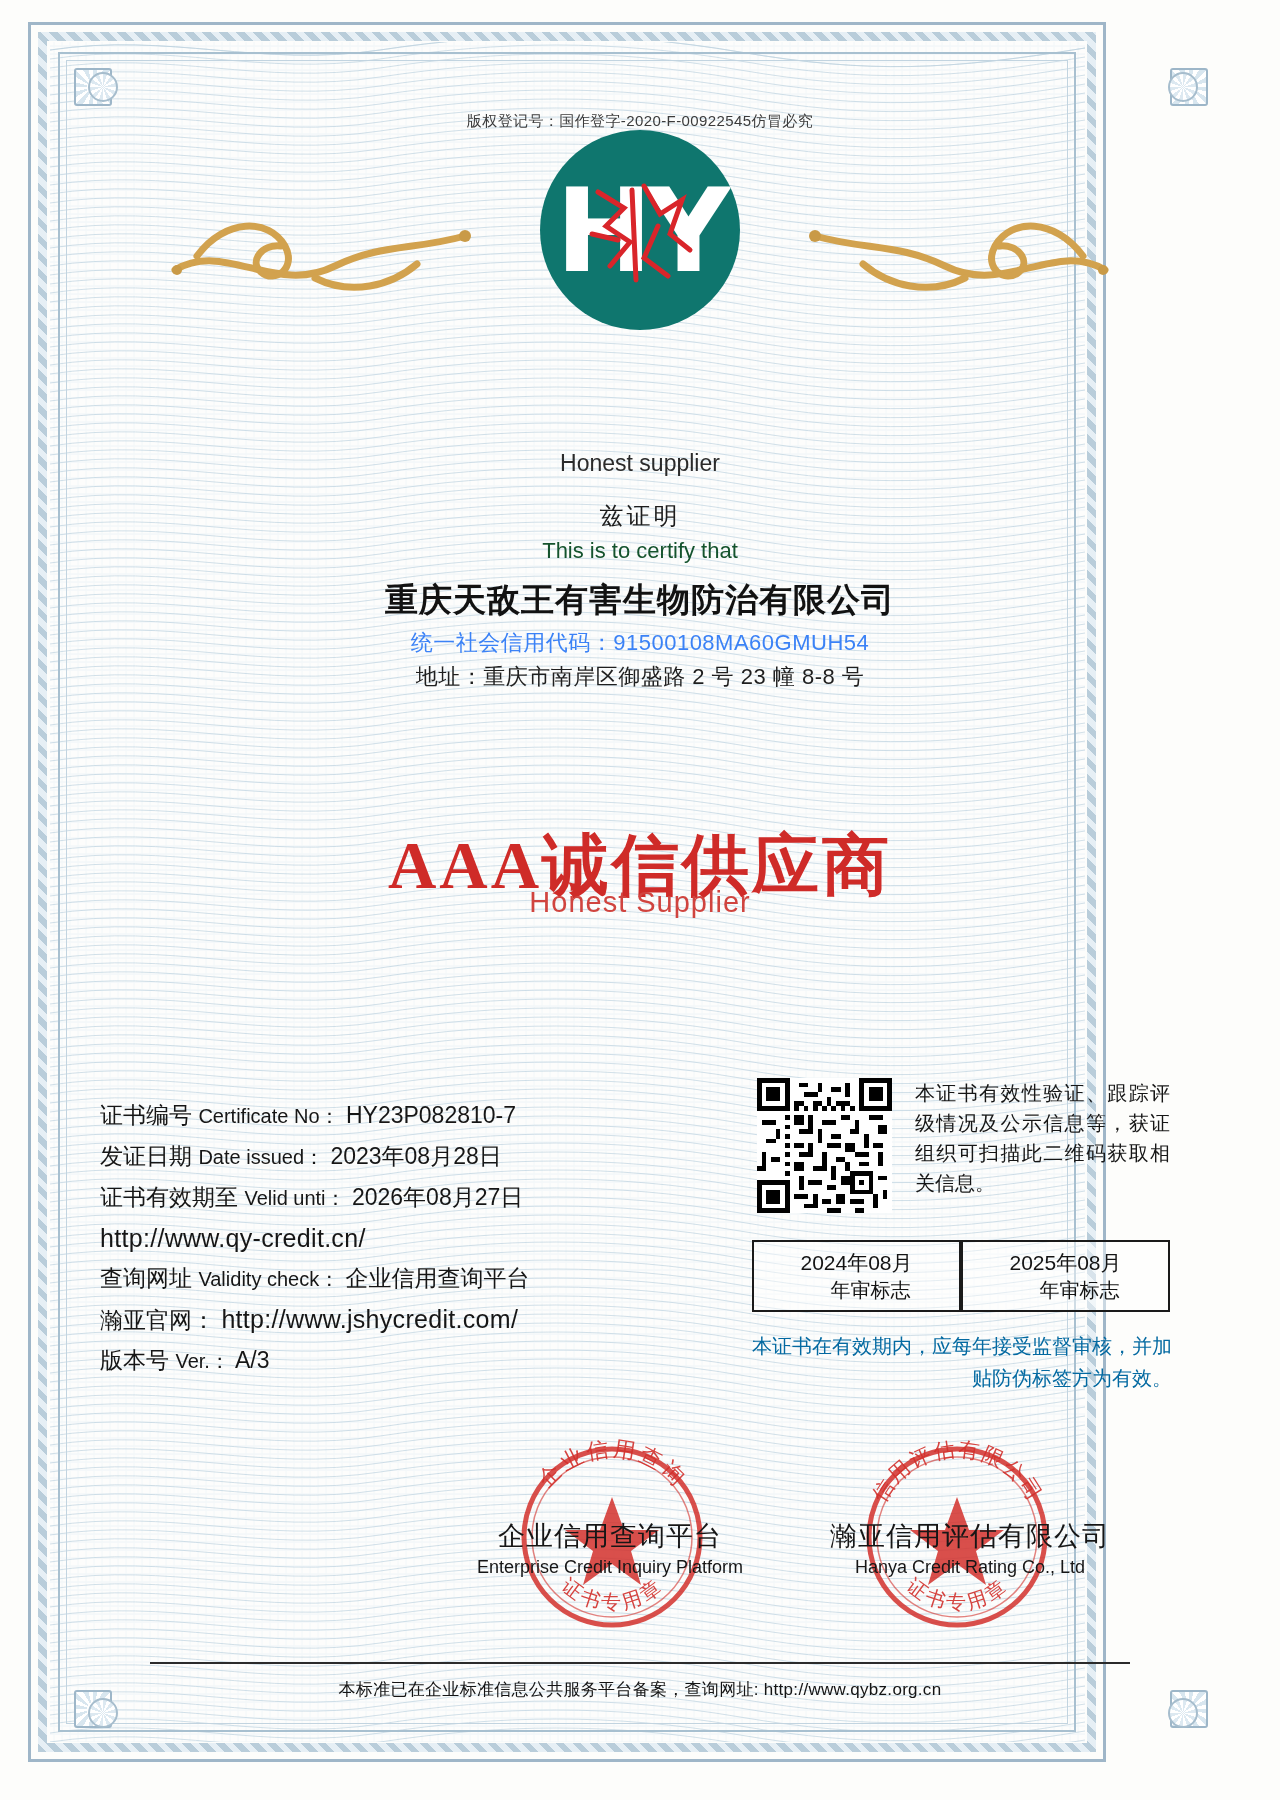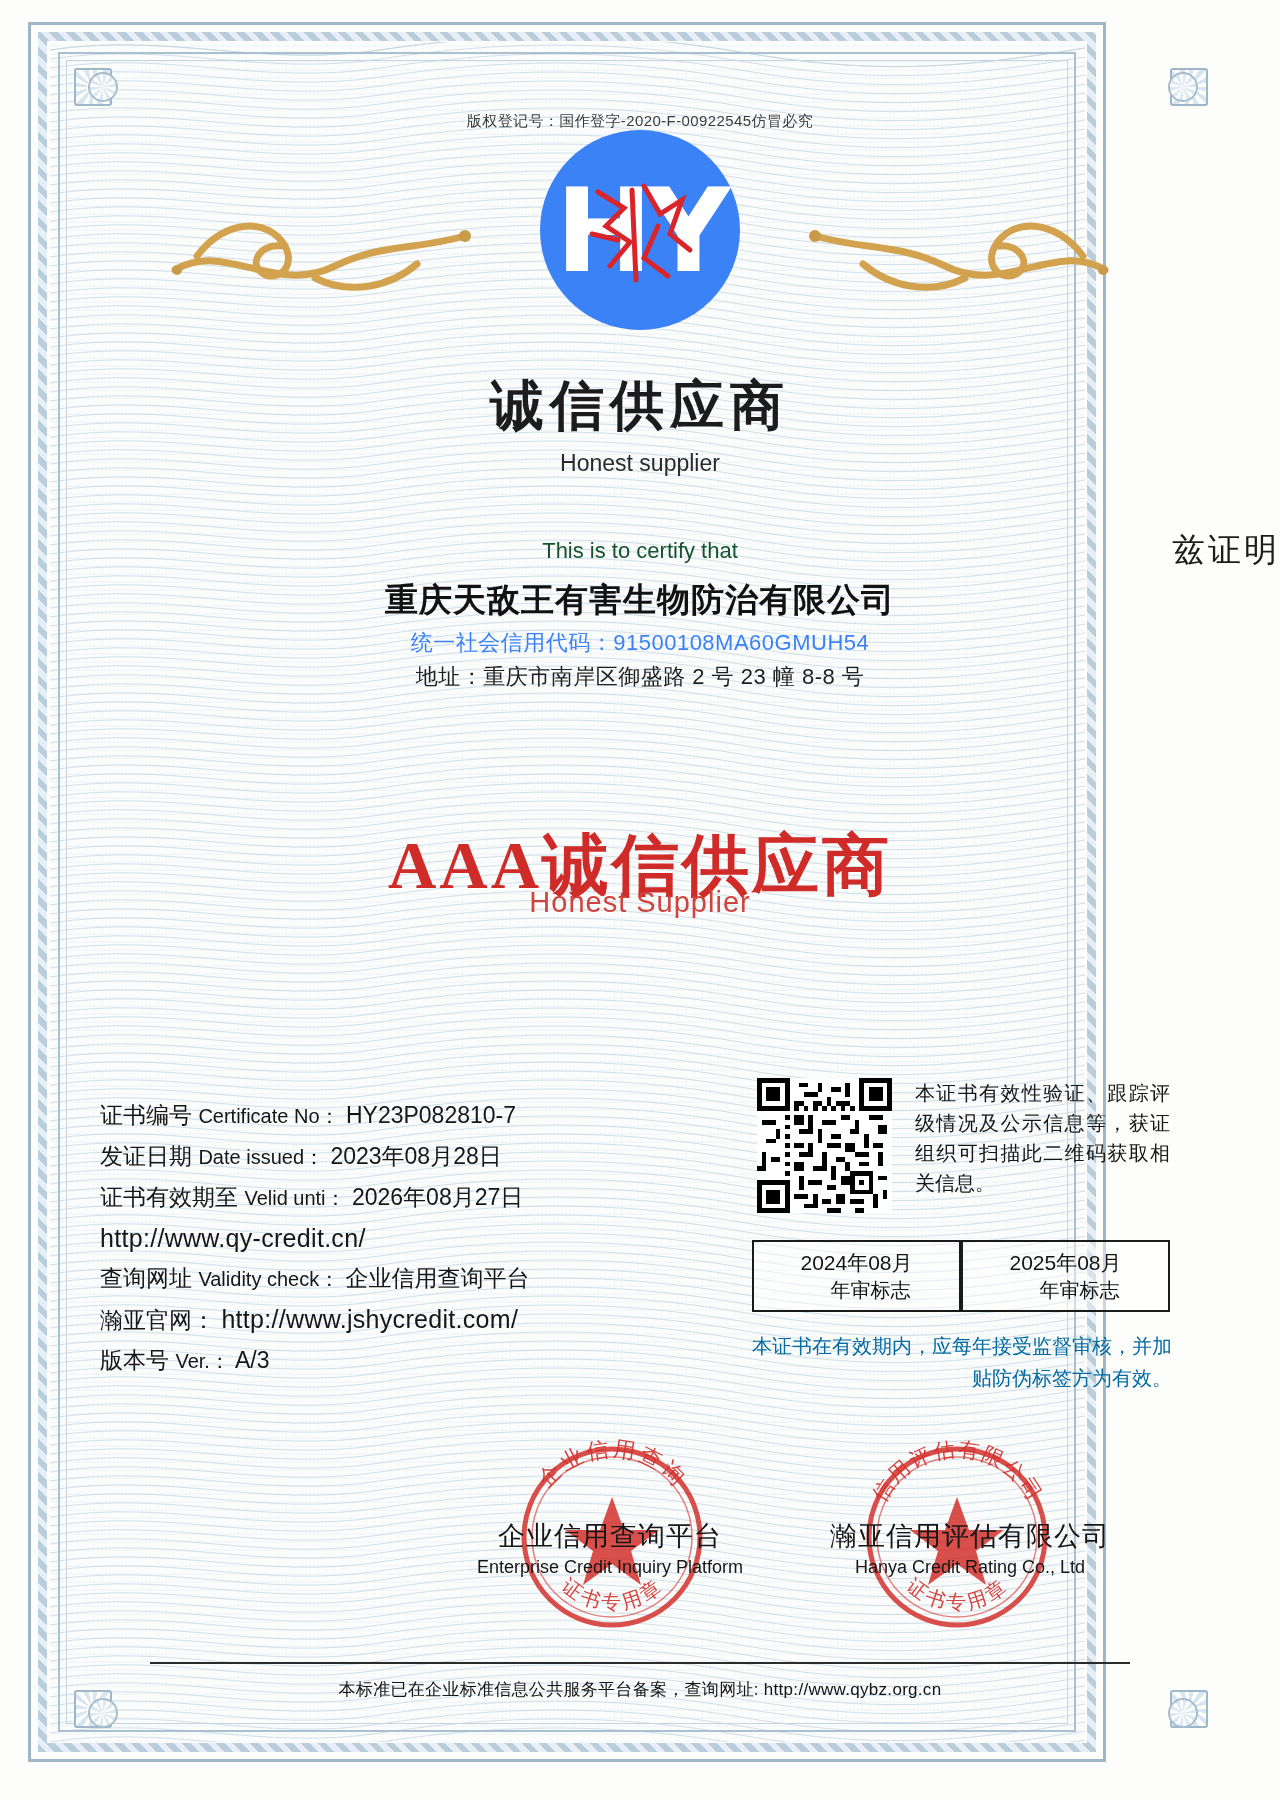--- a/index.html
+++ b/index.html
@@ -110,21 +110,21 @@
   .logo-wrap {
     position: absolute;
     left: 50%;
     top: 130px;
     transform: translateX(-50%);
     width: 200px; height: 200px;
   }
   .logo-circle {
     width: 200px; height: 200px;
     border-radius: 50%;
-    background: #3b82f6;
+    background: #0f766e;
     position: relative;
     overflow: hidden;
   }
   .logo-letter {
     position: absolute;
     left: 0; right: 0; top: 50%;
     transform: translateY(-50%);
     text-align: center;
     font-size: 116px;
     font-weight: 700;
@@ -160,25 +160,24 @@
   .title-en {
     position: absolute;
     left: 0; right: 0; top: 450px;
     text-align: center;
     font-size: 23px;
     color: #2a2a2a;
   }
   .certify-cn {
     position: absolute;
     left: 0; right: 0; top: 500px;
-    text-align: right;
-    font-size: 33px;
+    text-align: center;
+    font-size: 24px;
     color: #1c1c1c;
     letter-spacing: 3px;
-    margin-top: 28px;
   }
   .certify-en {
     position: absolute;
     left: 0; right: 0; top: 538px;
     text-align: center;
     font-size: 22px;
     color: #14532d;
   }
   .company {
     position: absolute;
@@ -592,21 +591,20 @@
           <path d="M58 62 L84 78 L66 96 L90 112 L70 136"></path>
           <path d="M104 56 L120 84 L142 70 L130 104 L150 120"></path>
           <path d="M92 60 L96 150"></path>
           <path d="M118 96 L104 128 L128 146"></path>
           <path d="M52 104 L78 110"></path>
         </g>
       </svg>
     </div>
   </div>
 
-  <div class="title-cn">诚信供应商</div>
   <div class="title-en">Honest supplier</div>
   <div class="certify-cn">兹证明</div>
   <div class="certify-en">This is to certify that</div>
   <div class="company">重庆天敌王有害生物防治有限公司</div>
   <div class="credit-code">统一社会信用代码：91500108MA60GMUH54</div>
   <div class="address">地址：重庆市南岸区御盛路 2 号 23 幢 8-8 号</div>
 
   <div class="award-cn">AAA诚信供应商</div>
   <div class="award-en">Honest Supplier</div>
 

